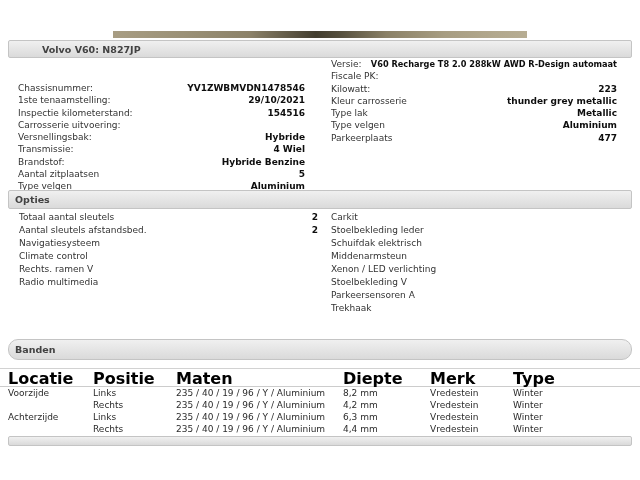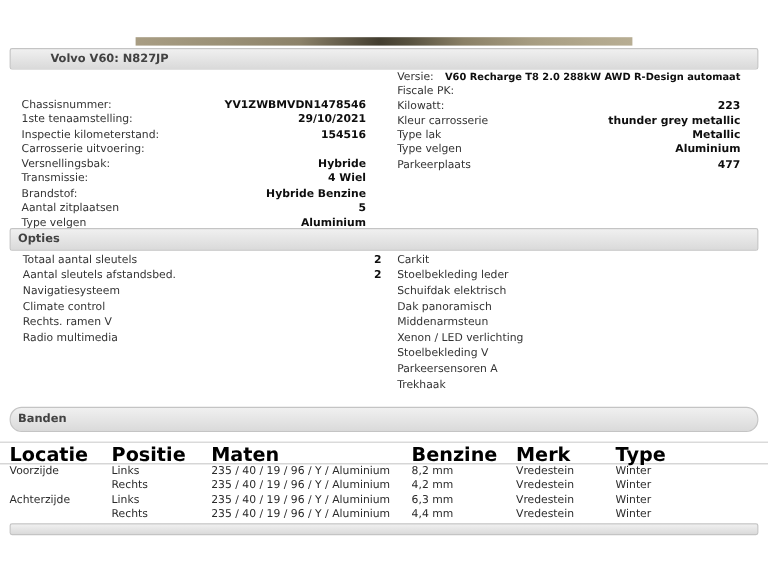--- a/index.html
+++ b/index.html
@@ -179,23 +179,20 @@
   <div class="kvrow">
       <span class="lbl">Carkit</span>
     </div>
   <div class="kvrow">
       <span class="lbl">Stoelbekleding leder</span>
     </div>
   <div class="kvrow">
       <span class="lbl">Schuifdak elektrisch</span>
     </div>
   <div class="kvrow">
-      <span class="lbl">Dak panoramisch</span>
-    </div>
-  <div class="kvrow">
       <span class="lbl">Middenarmsteun</span>
     </div>
   <div class="kvrow">
       <span class="lbl">Xenon / LED verlichting</span>
     </div>
   <div class="kvrow">
       <span class="lbl">Stoelbekleding V</span>
     </div>
   <div class="kvrow">
       <span class="lbl">Parkeersensoren A</span>
@@ -207,21 +204,21 @@
 
 <div class="bar" id="bar-banden">
   <span>Banden</span>
 </div>
 
 <div id="tyre-table">
   <div class="thead">
     <span>Locatie</span>
     <span>Positie</span>
     <span>Maten</span>
-    <span>Benzine</span>
+    <span>Diepte</span>
     <span>Merk</span>
     <span>Type</span>
   </div>
   <div class="trow">
     <span>Voorzijde</span>
     <span>Links</span>
     <span>235 / 40 / 19 / 96 / Y / Aluminium</span>
     <span>8,2 mm</span>
     <span>Vredestein</span>
     <span>Winter</span>

